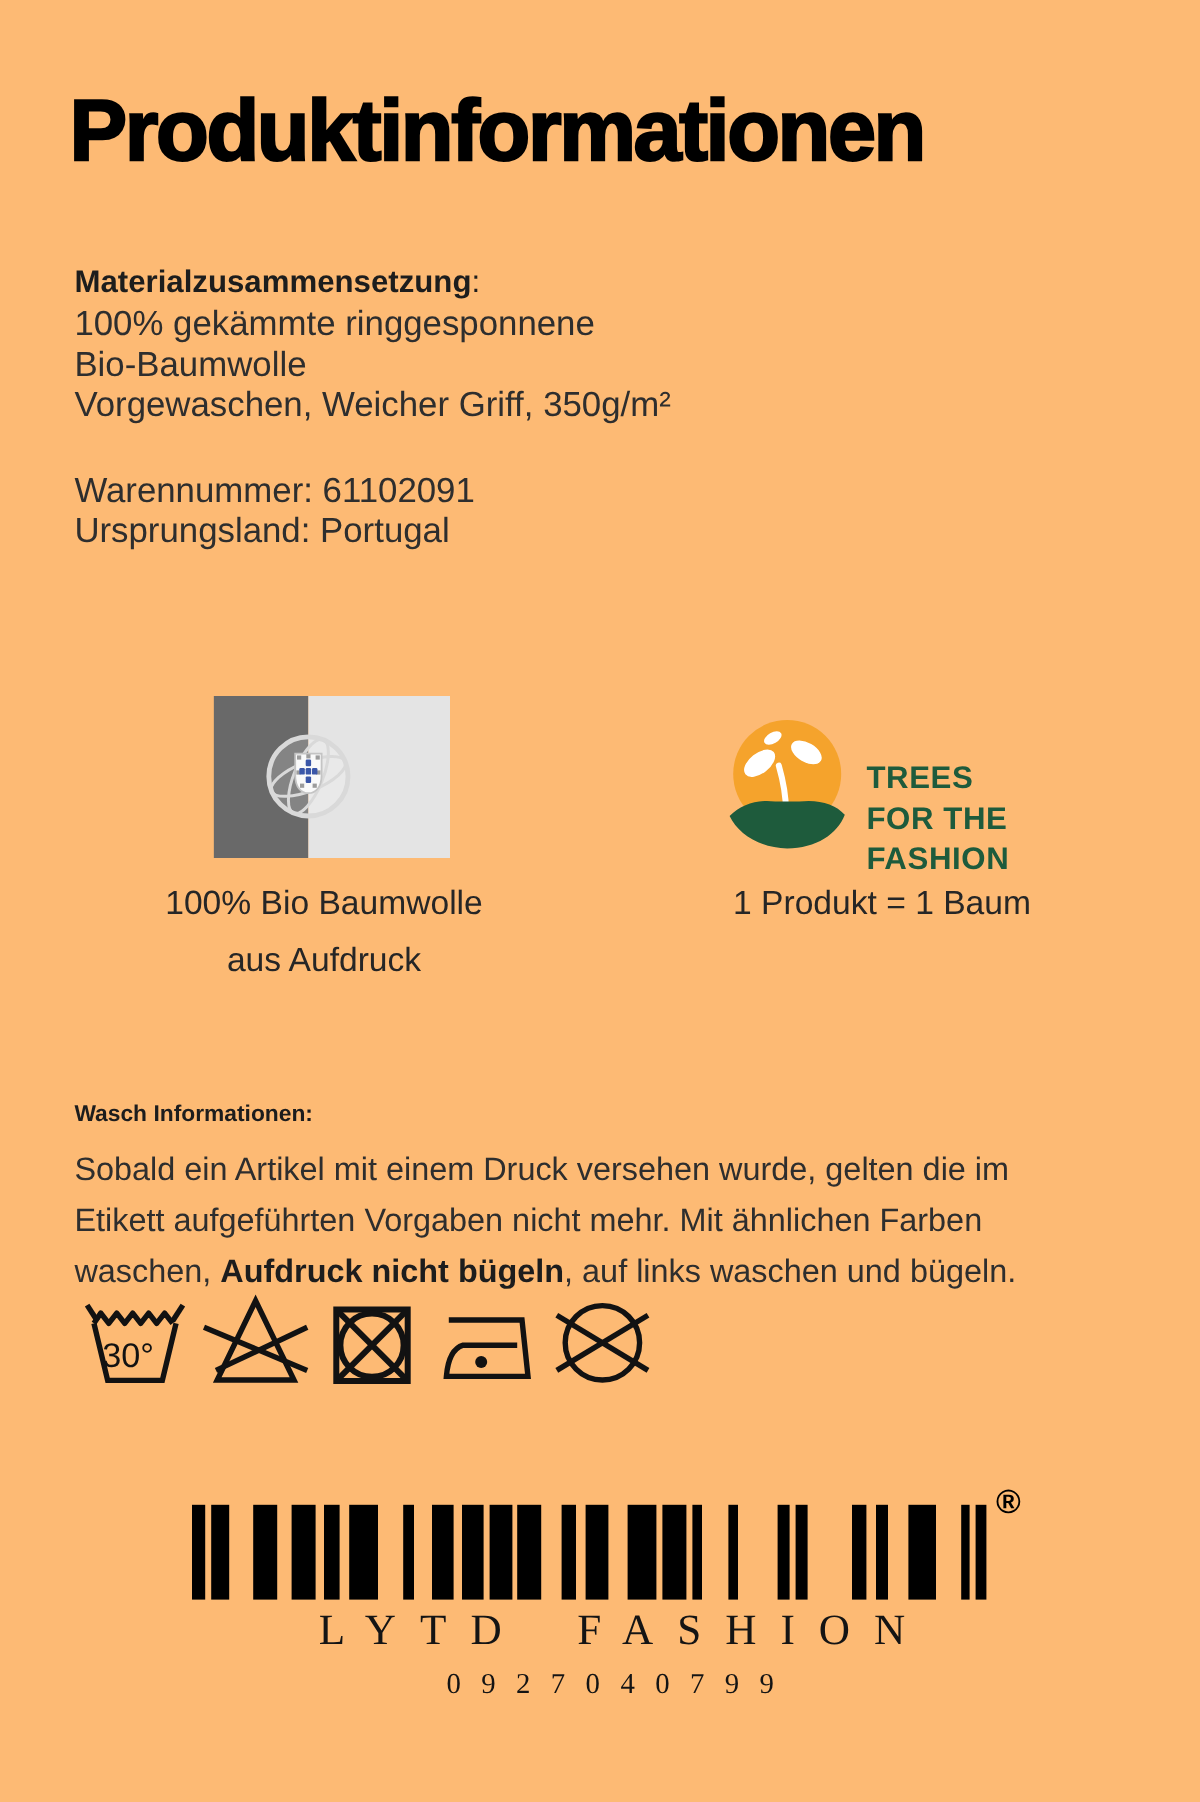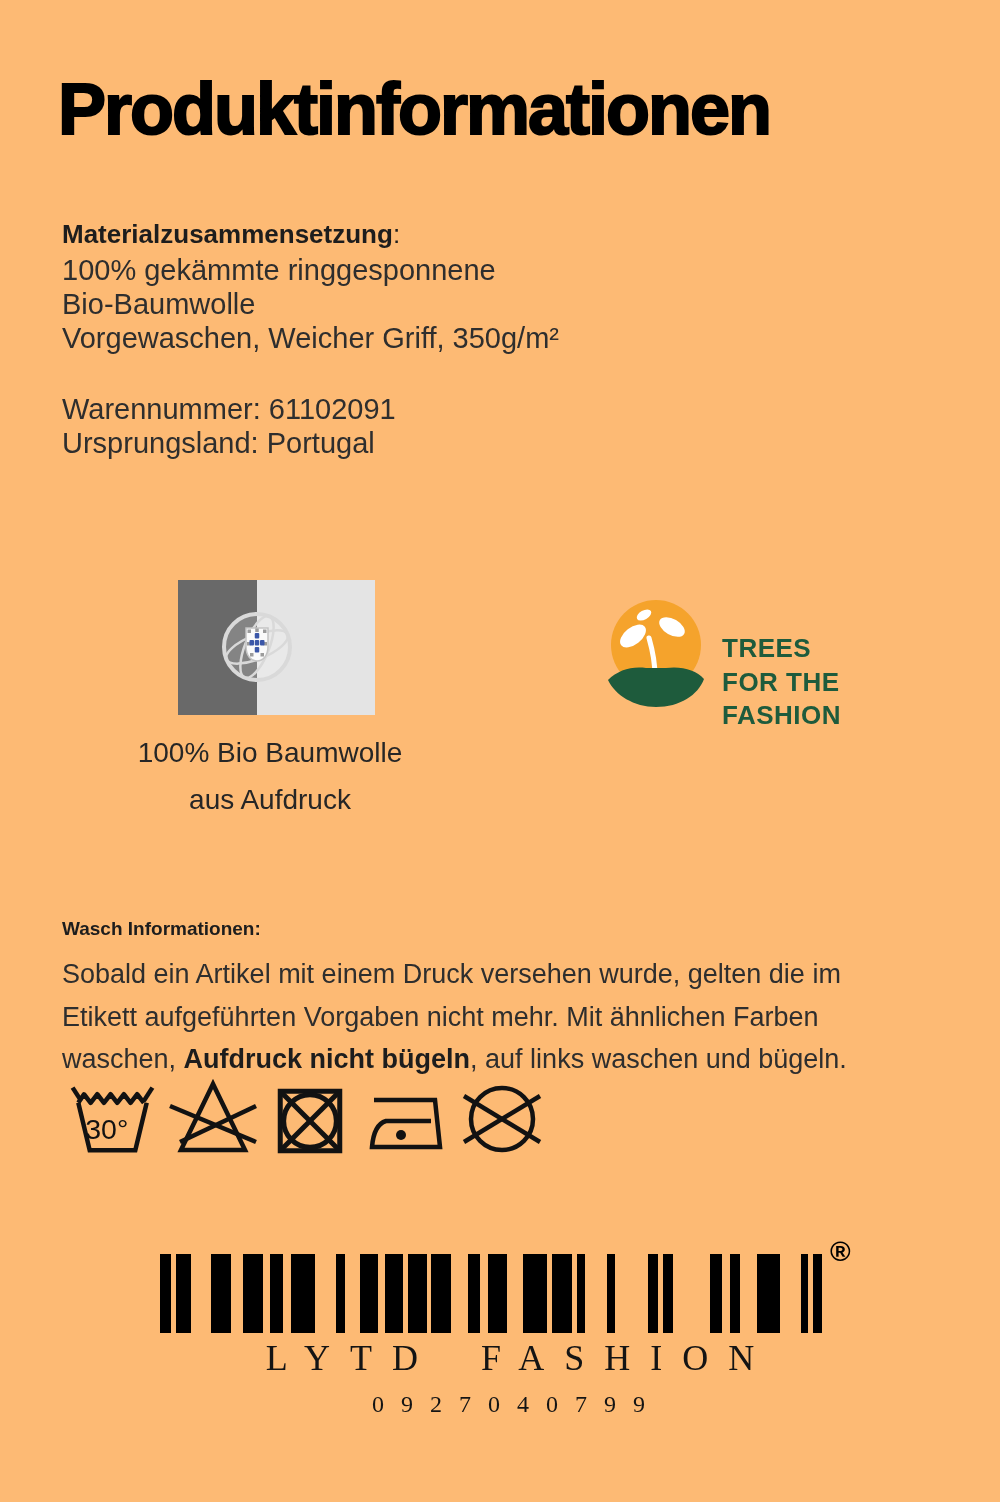--- a/index.html
+++ b/index.html
@@ -103,20 +103,21 @@
   <div class="abs trees-text" style="left:722px; top:632px;">
     <div>TREES</div>
     <div>FOR THE</div>
     <div>FASHION</div>
   </div>
 
   <div class="abs caption" style="left:30px; top:729px; width:480px;">
     <div>100% Bio Baumwolle</div>
     <div>aus Aufdruck</div>
   </div>
+  <div class="abs caption" style="left:500px; top:729px; width:470px;">1 Produkt = 1 Baum</div>
 
   <div class="abs wash-head" style="left:62px; top:914px;">Wasch Informationen:</div>
   <div class="abs" style="left:62px; top:948px;">
     <div class="wash-line">Sobald ein Artikel mit einem Druck versehen wurde, gelten die im</div>
     <div class="wash-line">Etikett aufgeführten Vorgaben nicht mehr. Mit ähnlichen Farben</div>
     <div class="wash-line"><span>waschen, </span><b>Aufdruck nicht bügeln</b><span>, auf links waschen und bügeln.</span></div>
   </div>
 
   <div class="abs" style="left:62px; top:1078px; width:560px; height:78px;">
 

